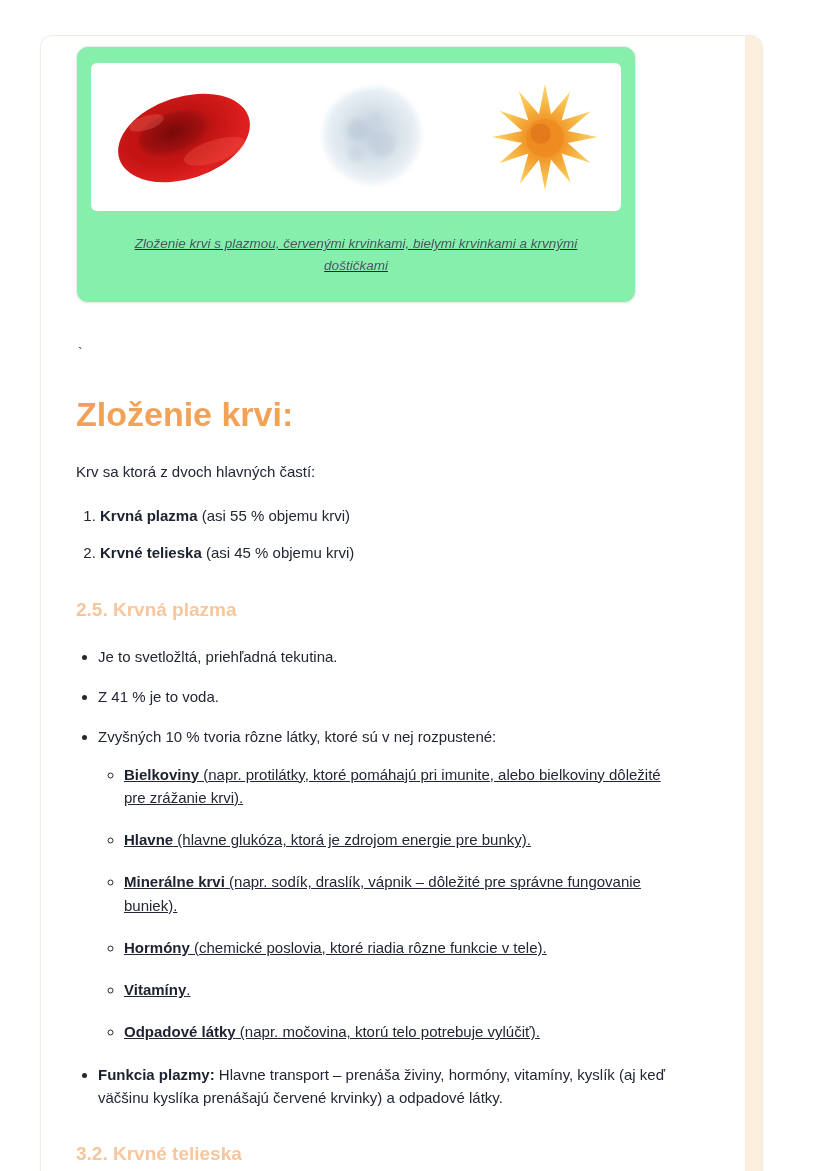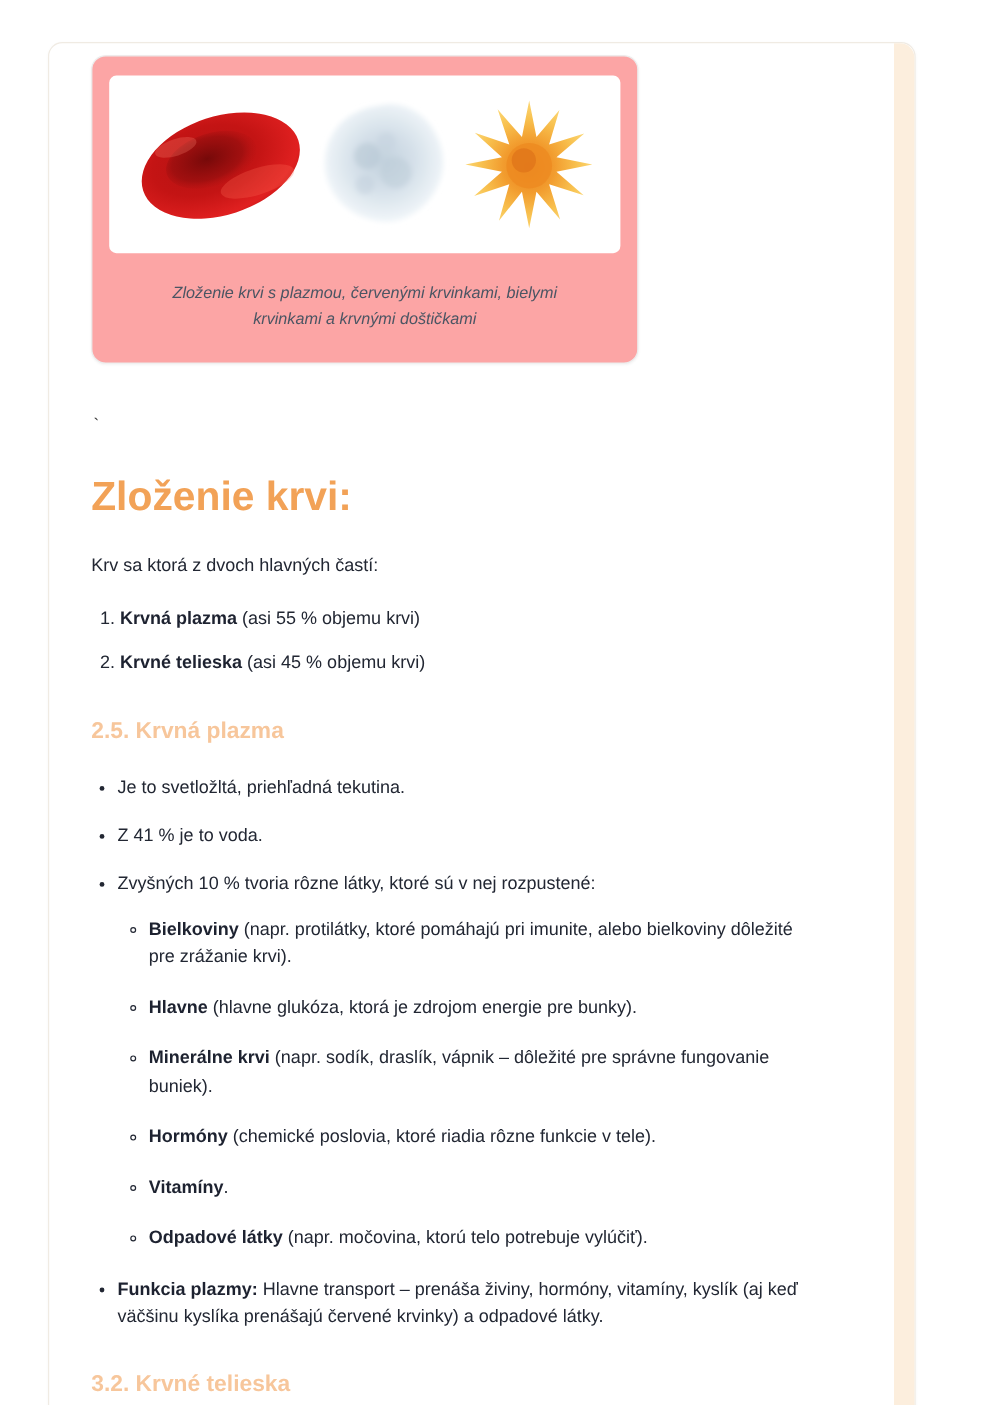--- a/index.html
+++ b/index.html
@@ -22,26 +22,27 @@
     box-shadow: 0 1px 3px rgba(0,0,0,0.03);
   }
   .scroll-strip {
     position: absolute;
     top: 0; right: 0; bottom: 0;
     width: 17px;
     background: #fceedd;
     border-radius: 0 12px 12px 0;
   }
   .figure-card {
-    width: 456px;
-    background: #fca5a5;
+    width: 560px;
+    background: #86efac;
     border: 1px solid #ececec;
     border-radius: 12px;
     padding: 16px 14px 24px;
     box-shadow: 0 1px 2px rgba(0,0,0,0.05);
+    text-decoration: underline;
   }
   .figure-image {
     height: 148px;
     background: #ffffff;
     border-radius: 6px;
     display: flex;
     align-items: center;
     justify-content: space-between;
     padding: 0 18px;
   }
@@ -87,20 +88,21 @@
   .bullet-list {
     margin: 24px 0 0;
     padding-left: 22px;
     font-size: 15px;
   }
   .bullet-list > li { margin-bottom: 17px; line-height: 1.55; }
   .sub-list {
     margin: 14px 0 0;
     padding-left: 26px;
     list-style-type: circle;
+    text-decoration: underline;
   }
   .sub-list > li { margin-bottom: 19px; line-height: 1.55; }
   strong { font-weight: 700; color: #1d2230; }
 </style>
 </head>
 <body>
 
 <div class="page">
   <div class="doc-card">
     <div class="scroll-strip"></div>

